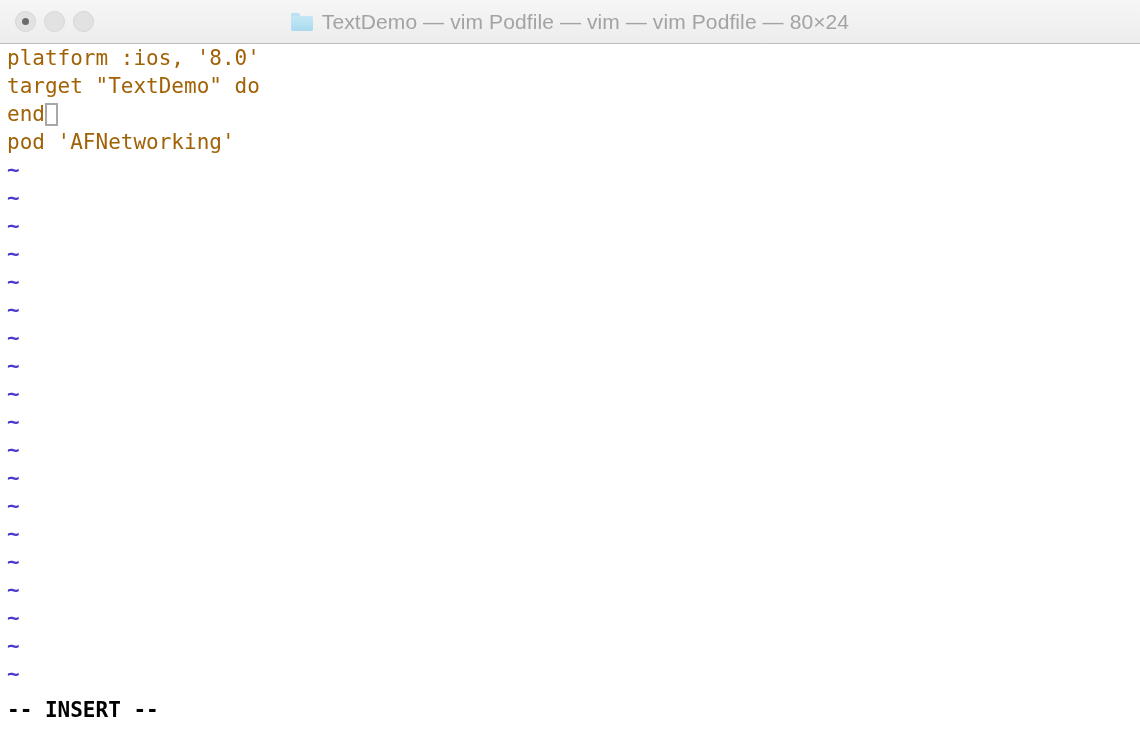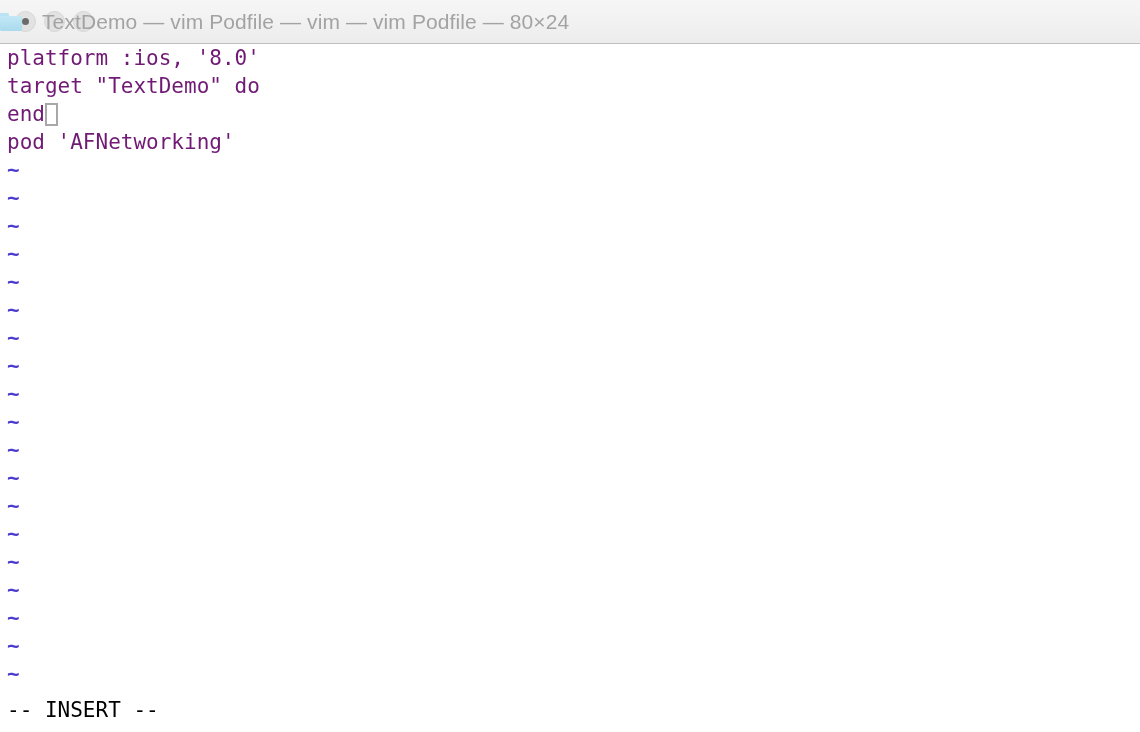--- a/index.html
+++ b/index.html
@@ -61,21 +61,22 @@
   }
 
   .title-area {
     position: absolute;
     left: 0;
     right: 0;
     top: 0;
     bottom: 0;
     display: flex;
     align-items: center;
-    gap: 20px;
+    justify-content: center;
+    gap: 9px;
     pointer-events: none;
   }
 
   .folder-icon {
     width: 22px;
     height: 18px;
     position: relative;
     flex-shrink: 0;
   }
   .folder-icon .tab {
@@ -120,21 +121,21 @@
     position: relative;
     overflow: hidden;
   }
 
   .term-line {
     font-family: "DejaVu Sans Mono", monospace;
     font-size: 21px;
     line-height: 28px;
     height: 28px;
     white-space: pre;
-    color: #701a75;
+    color: #a16207;
     padding-left: 7px;
     letter-spacing: 0px;
   }
 
   .term-line.tilde {
     color: #4a39cf;
     font-weight: bold;
   }
 
   .cursor-block {
@@ -148,21 +149,21 @@
     margin-left: 0px;
   }
 
   .status-line {
     font-family: "DejaVu Sans Mono", monospace;
     font-size: 21px;
     line-height: 28px;
     height: 28px;
     white-space: pre;
     color: #000000;
-    font-weight: normal;
+    font-weight: bold;
     padding-left: 7px;
     position: absolute;
     left: 0;
     bottom: 8px;
   }
 </style>
 </head>
 <body>
 
 <div class="window">

